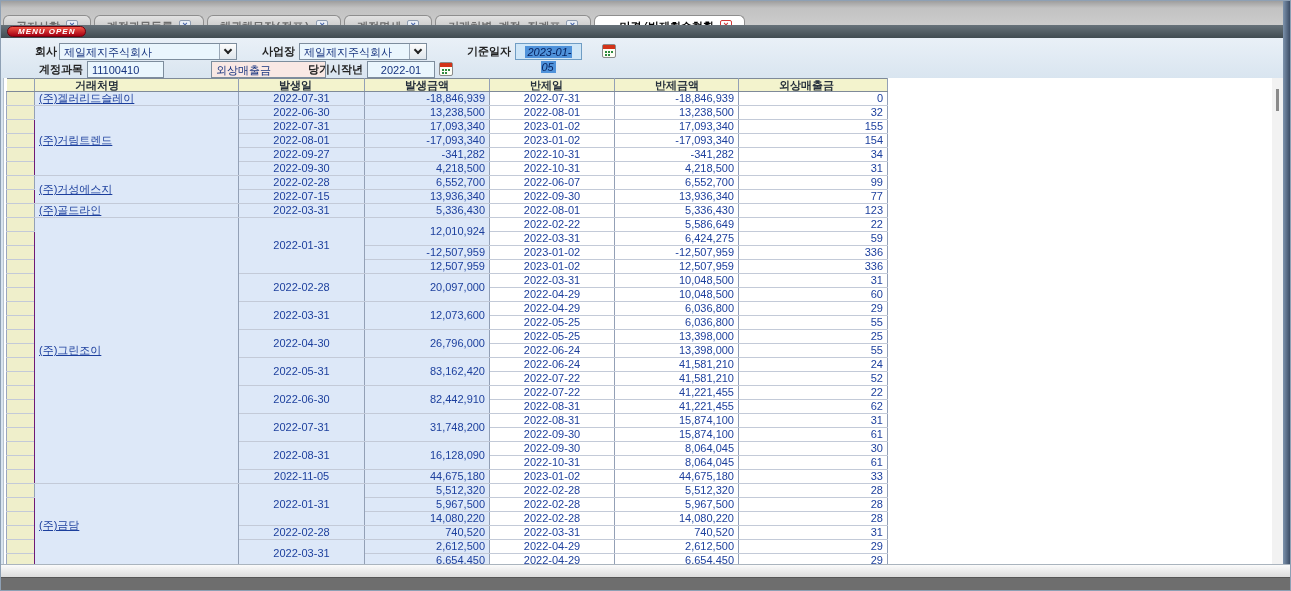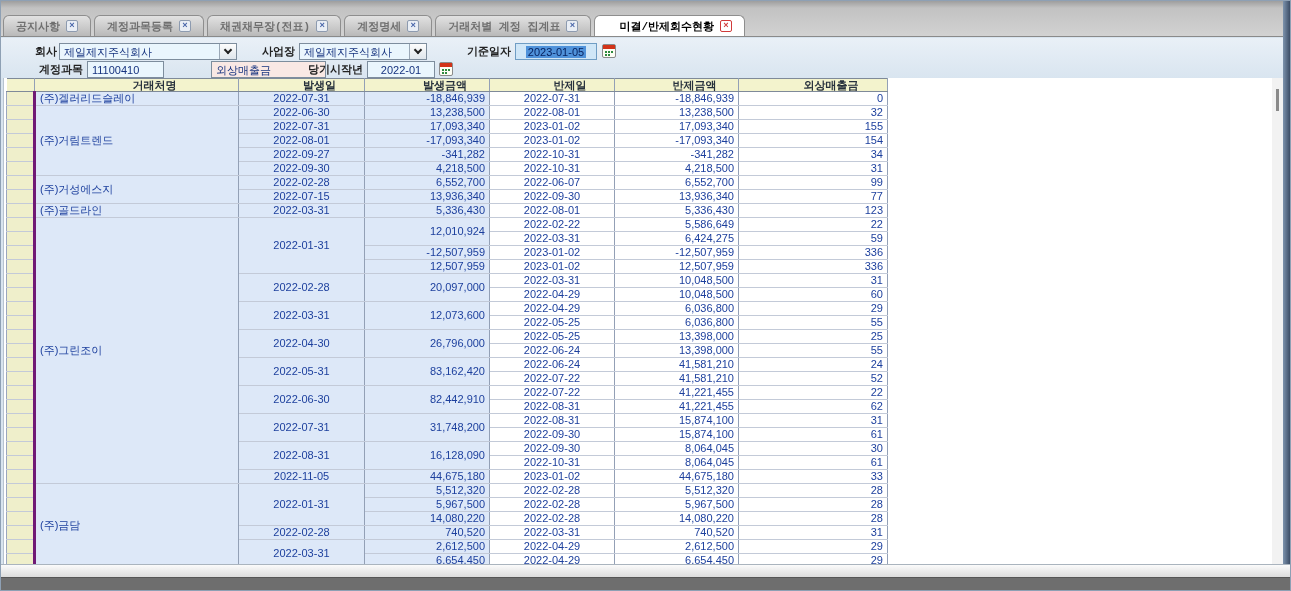--- a/index.html
+++ b/index.html
@@ -75,25 +75,25 @@
     position:absolute; left:2px; top:77px; width:1270px; height:488px;
     background:#ffffff; overflow:hidden; border-left:1px solid #b7c3cf;
   }
   table.grid { border-collapse:collapse; table-layout:fixed; width:881px; margin-left:2px; }
   table.grid th, table.grid td {
     font-size:11px; overflow:hidden; white-space:nowrap;
     border-right:1px solid #93a0b6; border-bottom:1px solid #c3cad8; padding:0 4px;
   }
   table.grid th {
     height:12px; background:#f3f3cd; color:#27313d; font-weight:bold;
-    border-bottom:1px solid #7f8a99; border-top:1px solid #7f8a99; text-align:center; line-height:12px;padding-left:40px;
+    border-bottom:1px solid #7f8a99; border-top:1px solid #7f8a99; text-align:left; line-height:12px;padding-left:40px;
   }
   table.grid td { height:14px; line-height:13px; color:#1c3f9d; }
   td.rowhdr { background:#efefcb; border-bottom:1px solid #9aa6bf; border-left:1px solid #9aa6bf; }
-  td.vendor { background:#dde8f8; text-align:left; border-bottom:1px solid #93a0b6; border-left:3px solid #701a75;}
+  td.vendor { background:#dde8f8; text-align:left; border-bottom:1px solid #93a0b6; border-left:1px solid #701a75;text-decoration:underline;}
   td.odate  { background:#dde8f8; text-align:center; }
   td.oamt   { background:#dde8f8; text-align:right; }
   td.sdate  { background:#ffffff; text-align:center; }
   td.samt   { background:#ffffff; text-align:right; }
   td.days   { background:#ffffff; text-align:right; }
   
   .vscroll { position:absolute; right:7px; top:77px; width:11px; height:488px; background:#f2f2f2; }
   .vscroll .thumb { position:absolute; left:4px; top:11px; width:3px; height:22px; background:#8a8a8a; }
   .right-border { position:absolute; right:0; top:0; width:7px; height:100%;
                   background:linear-gradient(90deg,#7d93ad,#3c4d66); }
@@ -127,40 +127,43 @@
       <div class="tab">
         <span>거래처별 계정 집계표</span>
         <span class="close">×</span>
       </div>
       <div class="tab active">
         <span>미결/반제회수현황</span>
         <span class="close">×</span>
       </div>
     </div>
 
+  <div class="menustrip">
+    <div class="menu-open">MENU OPEN</div>
+  </div>
 
   <div class="formarea">
     <div class="flabel" style="left:8px;  top:5px;  width:48px;">회사</div>
     <div class="fbox combo" style="left:58px; top:5px; width:178px;">
       <span class="val">제일제지주식회사</span>
       <span class="btn">
           <i></i>
         </span>
     </div>
 
     <div class="flabel" style="left:248px; top:5px; width:46px;">사업장</div>
     <div class="fbox combo" style="left:298px; top:5px; width:128px;">
       <span class="val">제일제지주식회사</span>
       <span class="btn">
           <i></i>
         </span>
     </div>
 
     <div class="flabel" style="left:460px; top:5px; width:50px;">기준일자</div>
-    <div class="fbox inp date" style="left:514px; top:5px; width:82px;">
+    <div class="fbox inp date" style="left:514px; top:5px; width:67px;font-style:italic;">
       <span class="sel">2023-01-05</span>
     </div>
     <div class="cal-icon" style="left:601px; top:6px;"></div>
 
     <div class="flabel" style="left:20px; top:23px; width:62px;">계정과목</div>
     <div class="fbox inp" style="left:86px; top:23px; width:77px;">11100410</div>
     <div class="fbox inp pink" style="left:162px; top:23px; width:115px;margin-left:48px;">외상매출금</div>
 
     <div class="flabel" style="left:298px; top:23px; width:64px;">당기시작년월</div>
     <div class="fbox inp center" style="left:366px; top:23px; width:68px;">2022-01</div>

